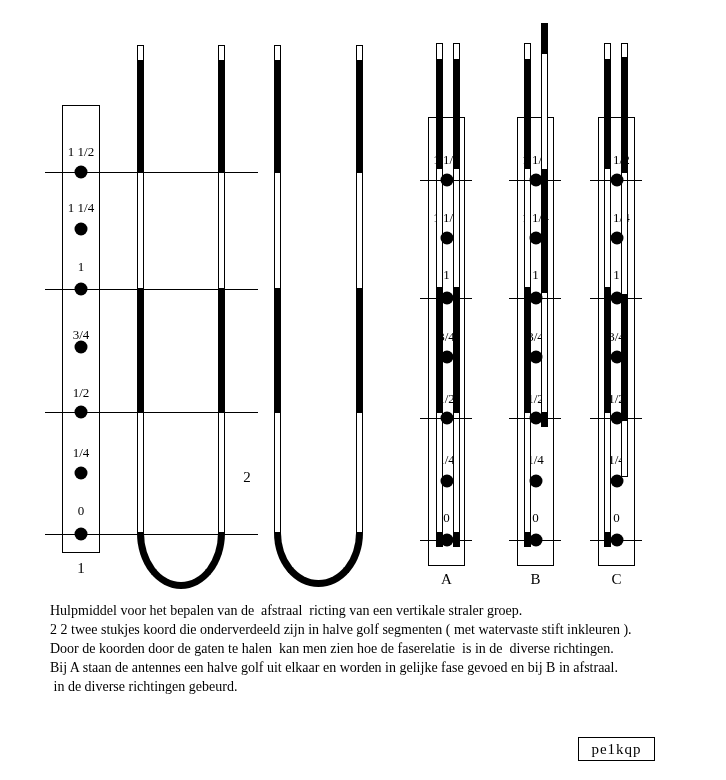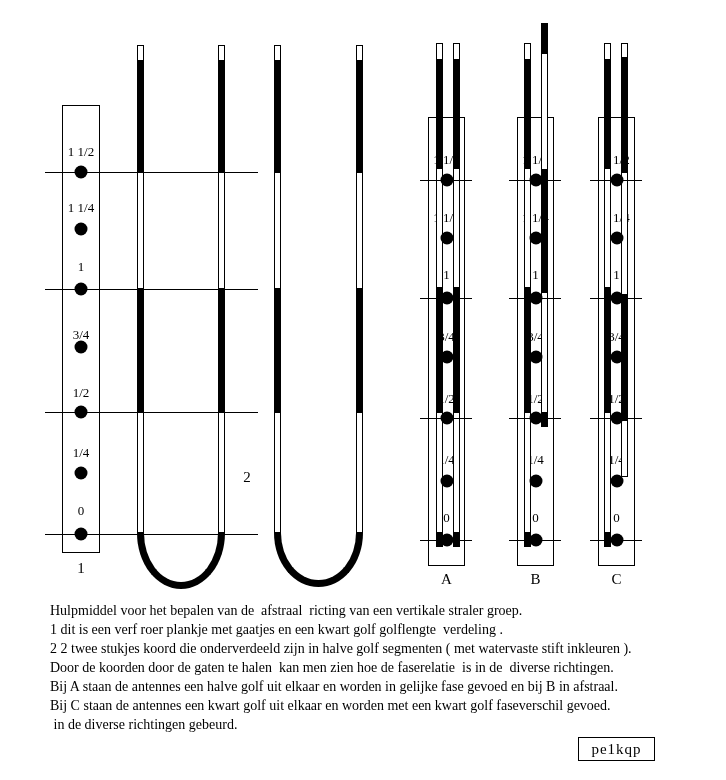--- a/index.html
+++ b/index.html
@@ -160,24 +160,22 @@
       <div class="cord-seg w" style="left: 621px; top: 172px; width: 7px; height: 123px;"></div>
       <div class="cord-seg b" style="left: 621px; top: 295px; width: 7px; height: 125px;"></div>
       <div class="cord-seg w" style="left: 621px; top: 420px; width: 7px; height: 57px;"></div>
       <div class="u-bend" style="left: 137px; top: 533px; width: 88px; height: 56px; border-bottom-left-radius: 44px 56px; border-bottom-right-radius: 44px 56px;"></div>
       <div class="u-bend" style="left: 274px; top: 533px; width: 89px; height: 54px; border-bottom-left-radius: 44.5px 54px; border-bottom-right-radius: 44.5px 54px;"></div>
       <div class="big-label" style="left: 247px; top: 477px;">2</div>
     </div>
 
   <div id="caption">
     <div class="cap">Hulpmiddel voor het bepalen van de  afstraal  ricting van een vertikale straler groep.</div>
-    <div class="cap">1 dit is een verf roer plankje met gaatjes en een kwart golf golflengte  verdeling .</div>
     <div class="cap">2 2 twee stukjes koord die onderverdeeld zijn in halve golf segmenten ( met watervaste stift inkleuren ).</div>
     <div class="cap">Door de koorden door de gaten te halen  kan men zien hoe de faserelatie  is in de  diverse richtingen.</div>
     <div class="cap">Bij A staan de antennes een halve golf uit elkaar en worden in gelijke fase gevoed en bij B in afstraal.</div>
-    <div class="cap">Bij C staan de antennes een kwart golf uit elkaar en worden met een kwart golf faseverschil gevoed.</div>
     <div class="cap"> in de diverse richtingen gebeurd.</div>
   </div>
 
   <div id="callsign-box">
     <span>pe1kqp</span>
   </div>
 </div>
 
 </body></html>

